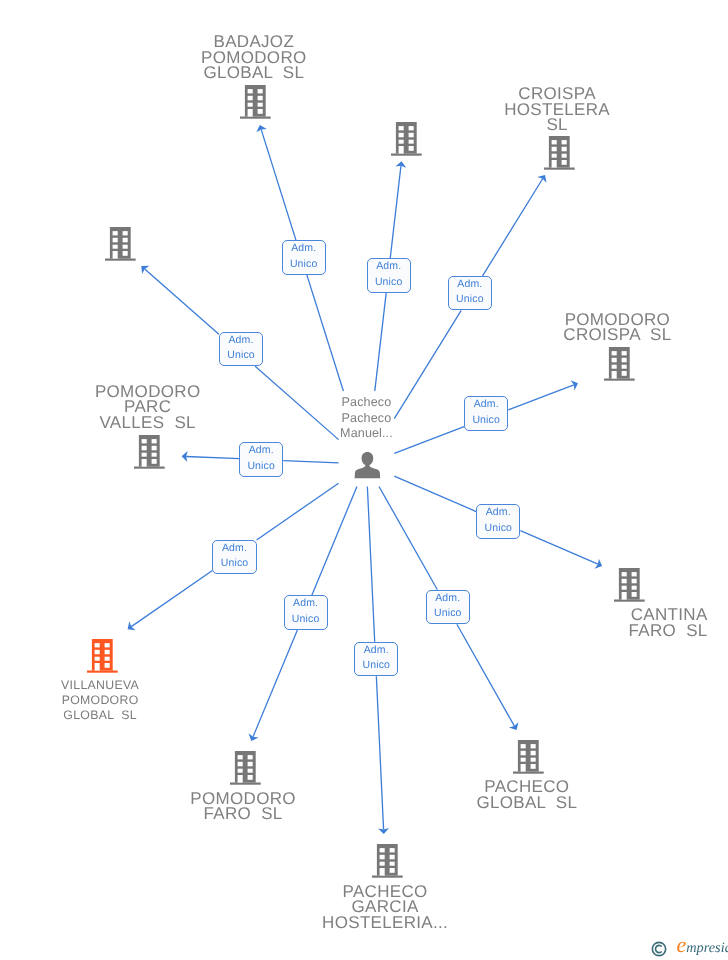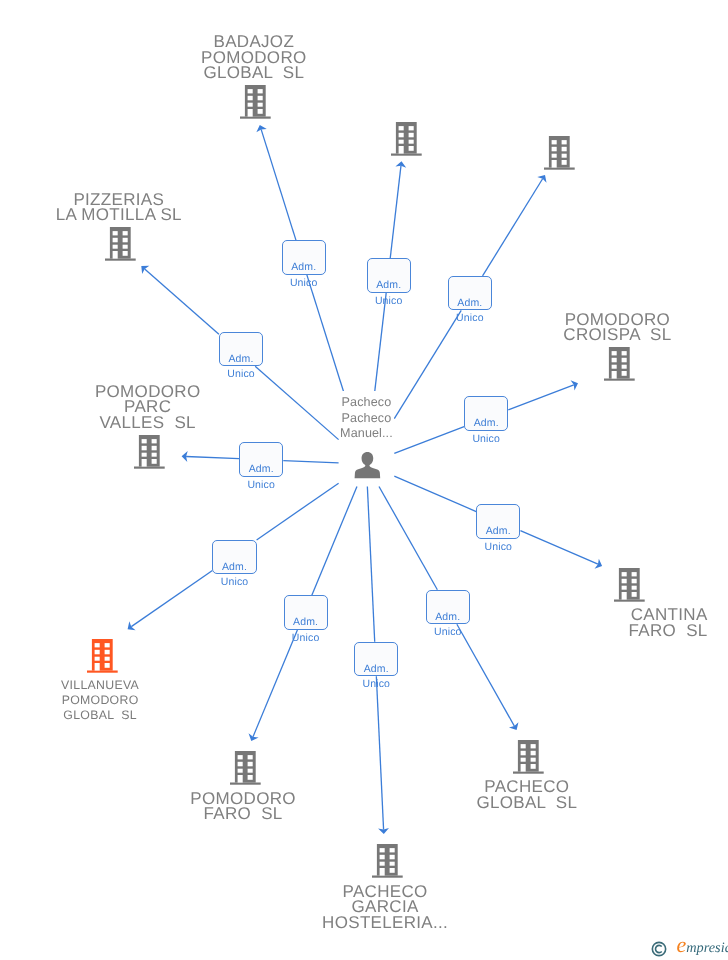--- a/index.html
+++ b/index.html
@@ -18,21 +18,21 @@
               line-height:15.6px;letter-spacing:0.32px;}
   .node-label > div, .center-label > div, .edge-badge > div{white-space:pre;}
   .node-label.is-highlight{font-weight:normal;color:#7a7a7a;font-size:12.3px;
                            line-height:15.1px;letter-spacing:0.3px;}
 
   .center-label{position:absolute;text-align:center;color:#808080;font-size:12.6px;
                 line-height:15.5px;letter-spacing:0.1px;background:#ffffff;}
 
   .edge-badge{position:absolute;box-sizing:border-box;border:1.15px solid #4a86d9;border-radius:5px;
               background:#fafbfd;color:#3f7fd6;font-size:10.5px;line-height:15.4px;
-              text-align:center;width:44.2px;height:34.5px;padding-top:19px;
+              text-align:center;width:44.2px;height:34.5px;padding-top:0;
               letter-spacing:0.15px;}
 
   #footer-logo{position:absolute;left:650.5px;top:932px;height:26px;white-space:nowrap;}
   #footer-logo .logo-c{position:absolute;left:0;top:9px;}
   #footer-logo .logo-word{position:absolute;left:26px;top:0;
      font-family:"Liberation Serif",serif;font-style:italic;font-size:14.3px;line-height:26px;}
   #footer-logo .logo-e{color:#f5821f;font-size:22px;}
   #footer-logo .logo-rest{color:#35697a;}
 </style>
 </head>
@@ -149,37 +149,38 @@
         <rect x="7.6" y="4.1" width="5.1" height="4.3" fill="#ffffff"></rect>
         <rect x="17.6" y="4.1" width="5.1" height="4.3" fill="#ffffff"></rect>
         <rect x="7.6" y="10.8" width="5.1" height="4.5" fill="#ffffff"></rect>
         <rect x="17.6" y="10.8" width="5.1" height="4.5" fill="#ffffff"></rect>
         <rect x="7.6" y="17.7" width="5.1" height="4.0" fill="#ffffff"></rect>
         <rect x="17.6" y="17.7" width="5.1" height="4.0" fill="#ffffff"></rect>
         <rect x="7.6" y="24.0" width="5.1" height="7.6" fill="#ffffff"></rect>
         <rect x="17.6" y="24.0" width="5.1" height="4.8" fill="#ffffff"></rect>
       </svg>
   </div>
+  <div class="node-label" style="left:477.1px;top:86.1px;width:160.0px;">
+    <div>CROISPA</div>
+    <div>HOSTELERA</div>
+    <div>SL</div>
+  </div>
   <div class="node" style="left:105.4px;top:226.8px;">
     <svg class="node-icon" width="31" height="34" viewBox="0 0 31 34">
         <rect x="0" y="31.5" width="30.7" height="2.2" fill="#777777"></rect>
         <rect x="4.9" y="0" width="20.8" height="31.6" fill="#777777"></rect>
         <rect x="7.6" y="4.1" width="5.1" height="4.3" fill="#ffffff"></rect>
         <rect x="17.6" y="4.1" width="5.1" height="4.3" fill="#ffffff"></rect>
         <rect x="7.6" y="10.8" width="5.1" height="4.5" fill="#ffffff"></rect>
         <rect x="17.6" y="10.8" width="5.1" height="4.5" fill="#ffffff"></rect>
         <rect x="7.6" y="17.7" width="5.1" height="4.0" fill="#ffffff"></rect>
         <rect x="17.6" y="17.7" width="5.1" height="4.0" fill="#ffffff"></rect>
         <rect x="7.6" y="24.0" width="5.1" height="7.6" fill="#ffffff"></rect>
         <rect x="17.6" y="24.0" width="5.1" height="4.8" fill="#ffffff"></rect>
       </svg>
-  </div>
-  <div class="node-label" style="left:38.8px;top:191.7px;width:160.0px;">
-    <div>PIZZERIAS</div>
-    <div>LA MOTILLA SL</div>
   </div>
   <div class="node" style="left:604.0px;top:346.8px;">
     <svg class="node-icon" width="31" height="34" viewBox="0 0 31 34">
         <rect x="0" y="31.5" width="30.7" height="2.2" fill="#777777"></rect>
         <rect x="4.9" y="0" width="20.8" height="31.6" fill="#777777"></rect>
         <rect x="7.6" y="4.1" width="5.1" height="4.3" fill="#ffffff"></rect>
         <rect x="17.6" y="4.1" width="5.1" height="4.3" fill="#ffffff"></rect>
         <rect x="7.6" y="10.8" width="5.1" height="4.5" fill="#ffffff"></rect>
         <rect x="17.6" y="10.8" width="5.1" height="4.5" fill="#ffffff"></rect>
         <rect x="7.6" y="17.7" width="5.1" height="4.0" fill="#ffffff"></rect>

